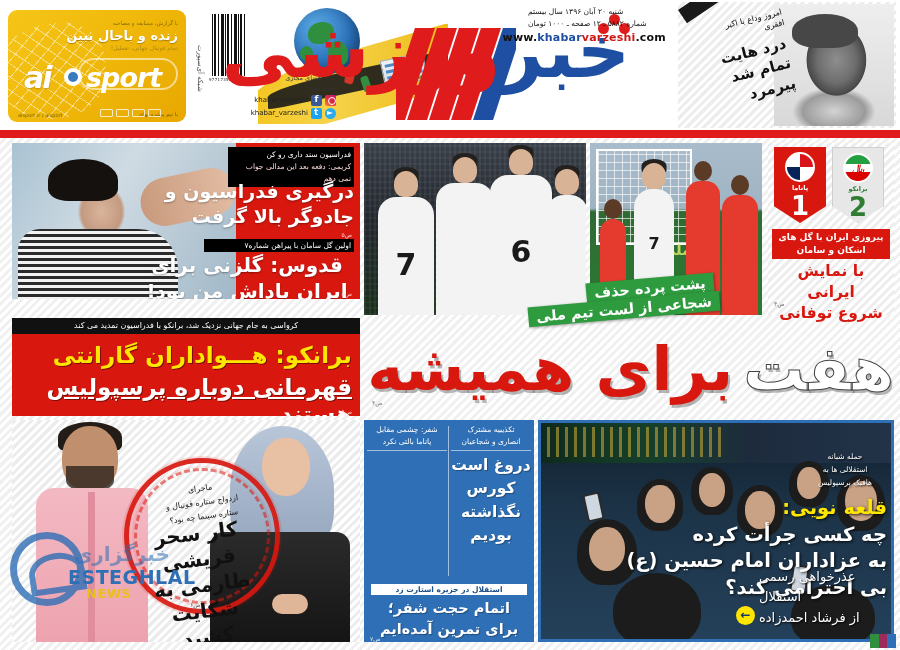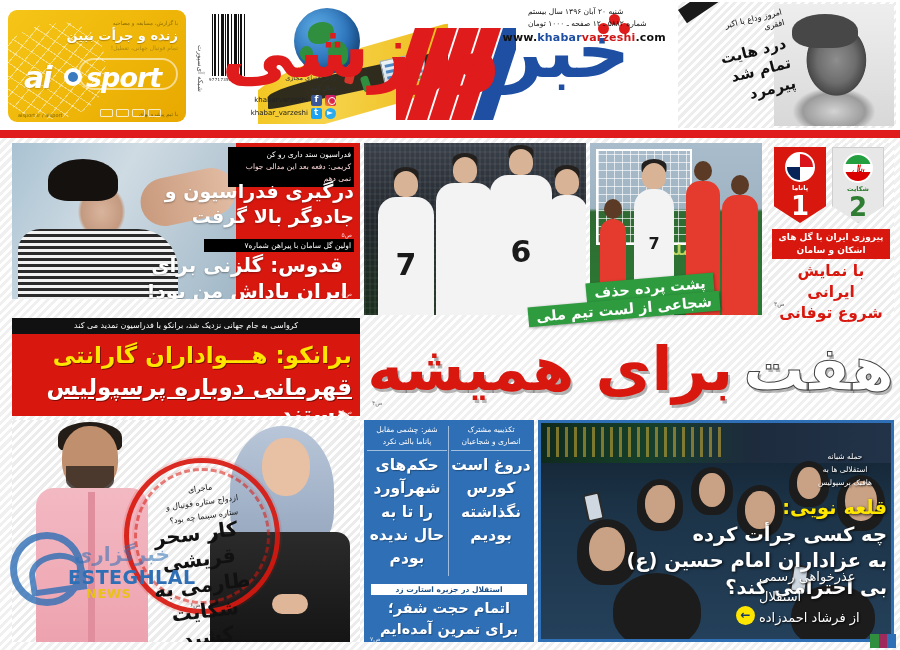--- a/index.html
+++ b/index.html
@@ -529,21 +529,21 @@
 </head>
 <body>
 
 <div class="page">
 
   <div class="abs" id="masthead">
 
     <div class="abs" id="ad-banner">
       <div class="mesh"></div>
       <div class="ad-l1">با گزارش، مسابقه و مصاحبه</div>
-      <div class="ad-l2">زنده و جرأت ببین</div>
+      <div class="ad-l2">زنده و باحال ببین</div>
       <div class="ad-l3">تمام فوتبال جهانی، تعطیل!</div>
       <div class="ai-logo">ai</div>
       <div class="ai-dot"></div>
       <div class="sport-pill"></div>
       <div class="sport-word">sport</div>
       <div class="ad-foot">با تیم پیشرو بهای</div>
       <div class="ad-foot2">aisport.ir / aisport</div>
       <div class="ad-chips">
           <i></i>
           <i></i>
@@ -704,21 +704,21 @@
       <div class="flag panama">
           <i></i>
         </div>
       <div class="cname">پاناما</div>
       <div class="score">1</div>
     </div>
     <div class="pennant" id="pennant-right">
       <div class="flag iran">
           <i>﷼</i>
         </div>
-      <div class="cname">شکایت</div>
+      <div class="cname">برانکو</div>
       <div class="score">2</div>
     </div>
     <div class="sb-kicker">
       <div>پیروزی ایران با گل های</div>
       <div>اشکان و سامان</div>
     </div>
     <div class="sb-hl">
       <div>با نمایش ایرانی</div>
       <div>شروع توفانی</div>
     </div>
@@ -776,21 +776,20 @@
         <div>انصاری و شجاعیان</div>
       </div>
       <div class="hl">دروغ است کورس نگذاشته بودیم</div>
     </div>
     <div id="bc-divider"></div>
     <div class="bc-col" id="bc-col-left">
       <div class="kick">
         <div>شفر: چشمی مقابل</div>
         <div>پاناما بالتی نکرد</div>
       </div>
-      <div class="hl">حکم‌های شهرآورد را تا به حال ندیده بودم</div>
     </div>
     <div id="bc-bottom">
       <div class="kick">استقلال در جزیره استارت زد</div>
       <div class="hl">
         <div>اتمام حجت شفر؛</div>
         <div>برای تمرین آمده‌ایم</div>
         <div>نه تفـــریح</div>
       </div>
       <div class="pg">ص۷</div>
     </div>

